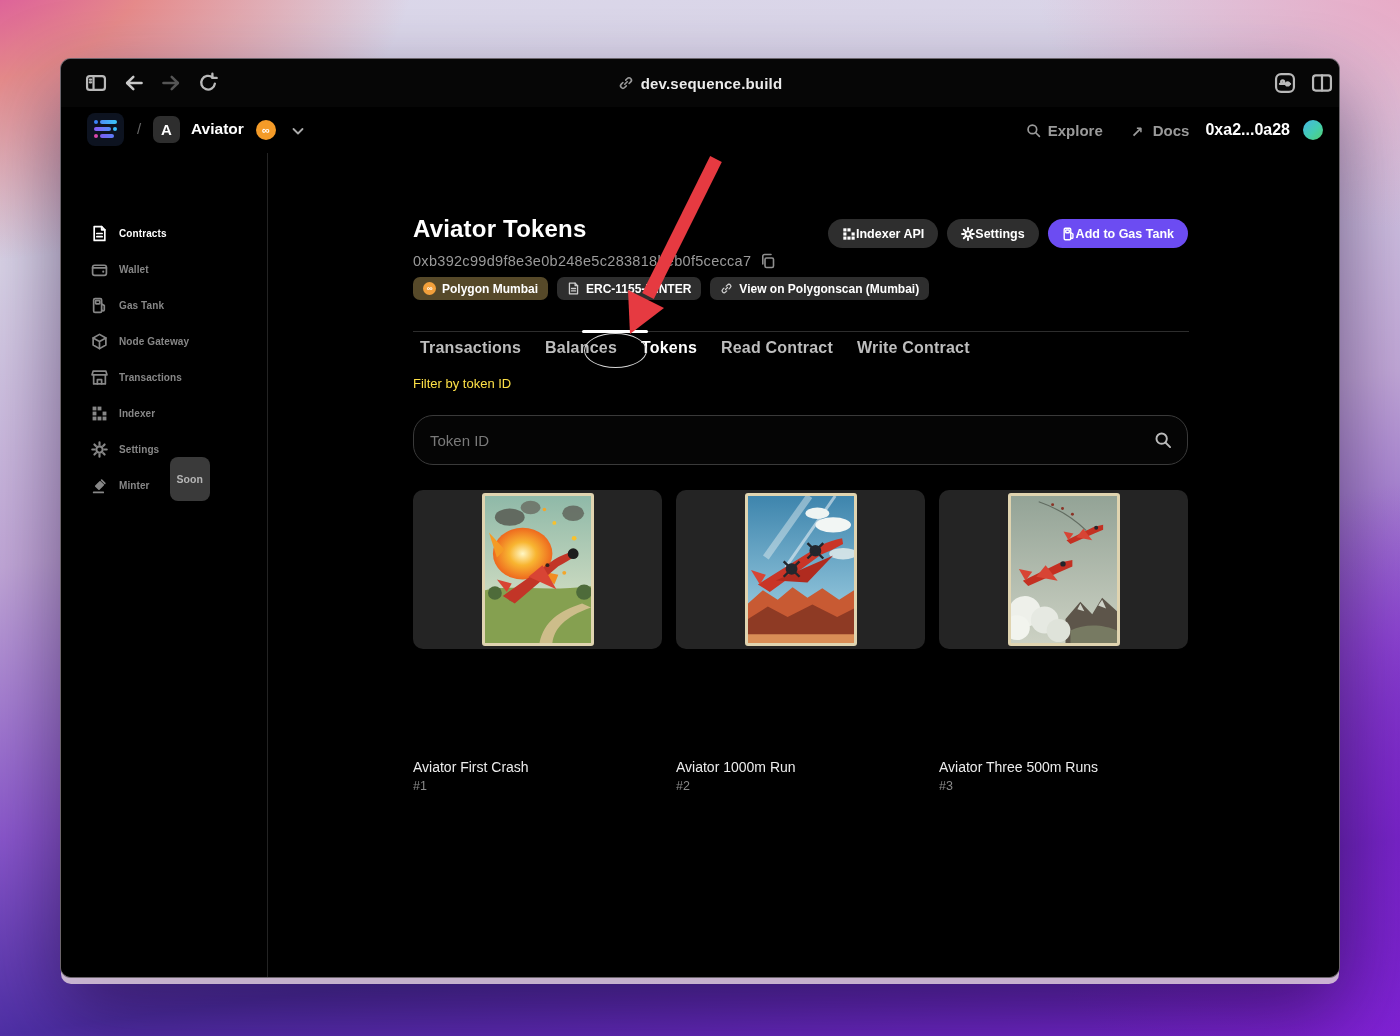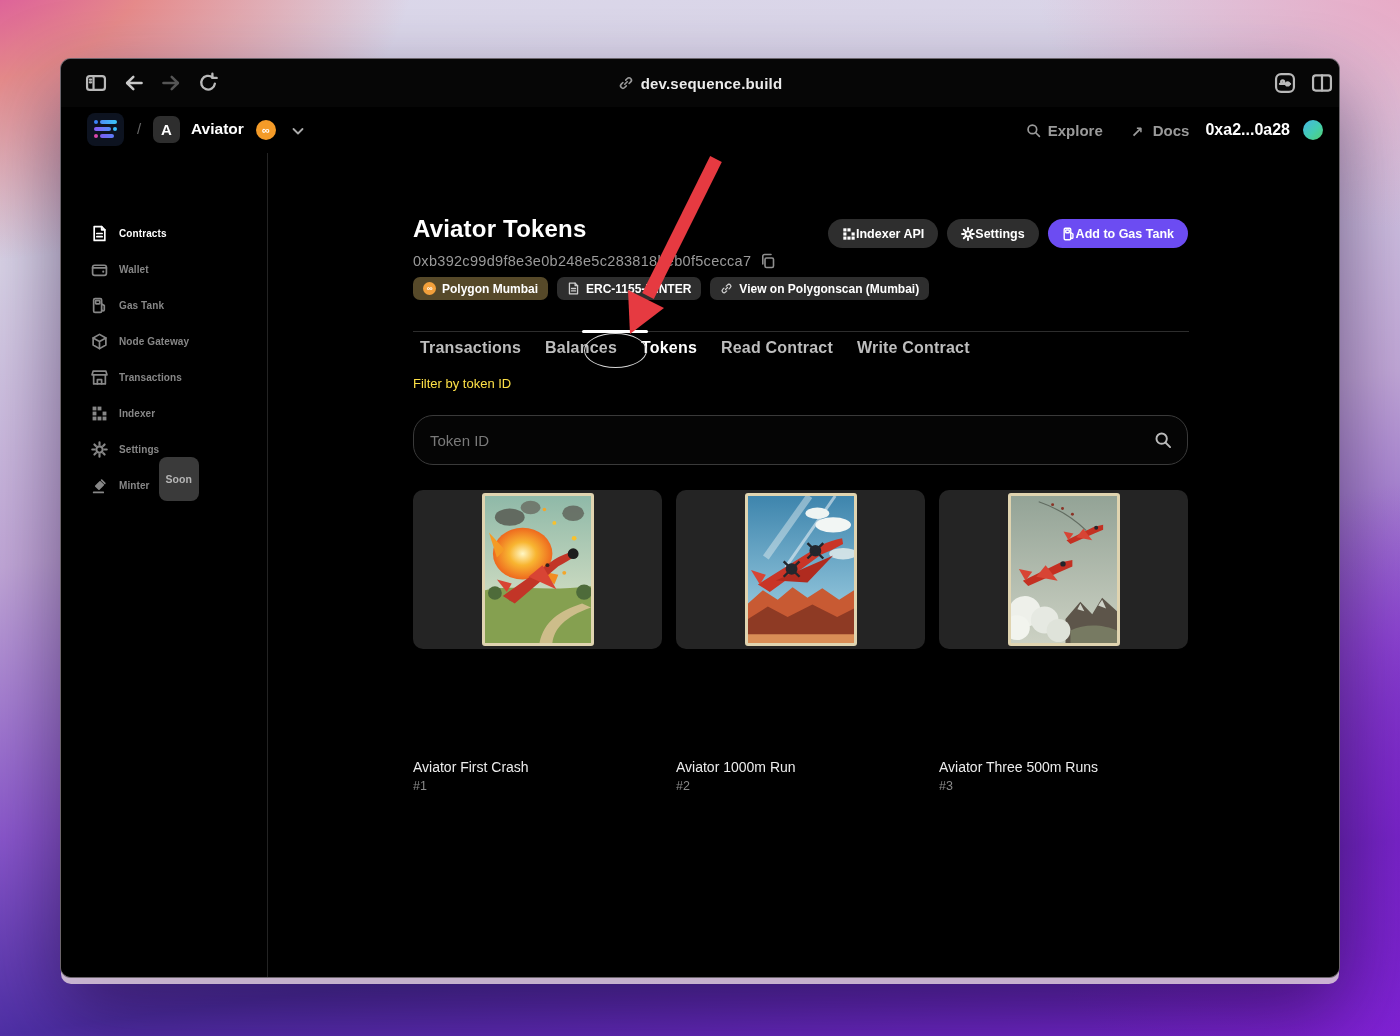--- a/index.html
+++ b/index.html
@@ -56,21 +56,21 @@
   .avatar { width:20px; height:20px; border-radius:50%; margin-left:13px; background:linear-gradient(135deg,#45b6e4 0%,#43cdb0 55%,#55cf6e 100%); }
 
   
   .appbody { position:relative; height:826px; background:#000; }
   .sidebar { position:absolute; left:0; top:0; width:207px; height:826px; border-right:1px solid #232323; }
   .side-list { position:absolute; top:62px; left:0; right:0; list-style:none; }
   .side-item { height:36px; display:flex; align-items:center; padding-left:30px; color:#878787; cursor:pointer; }
   .side-item.active { color:#fff; }
   .side-item .sicon { width:17px; height:17px; flex:0 0 auto; }
   .side-item .slabel { margin-left:11px; font-size:10px; font-weight:700; letter-spacing:.1px; }
-  .soon-badge { margin-left:9px; background:#3a3a3a; color:#b5b5b5; font-size:10.5px; font-weight:700; padding:16px 7px; border-radius:8px; transform:translateY(-6px); }
+  .soon-badge { margin-left:20px; background:#3a3a3a; color:#b5b5b5; font-size:10.5px; font-weight:700; padding:16px 7px; border-radius:8px; transform:translateY(-6px); }
 
   
   .content { position:absolute; left:352px; top:0; width:776px; height:826px; }
   .page-title { position:absolute; left:0; top:62px; color:#fff; font-size:24px; font-weight:700; letter-spacing:.2px; }
   .head-actions { position:absolute; right:1px; top:66px; display:flex; gap:9px; }
   .pill-btn { height:29px; border-radius:15px; background:#2e2e2e; color:#fff; border:none; font-family:inherit; font-size:12.5px; font-weight:700; display:flex; align-items:center; padding:0 14px; cursor:pointer; }
   .pill-btn .picon { width:14px; height:14px; }
   .pill-btn.primary { background:#6c4cf2; }
   .addr-row { position:absolute; left:0; top:100px; display:flex; align-items:center; gap:9px; }
   .addr { color:#9a9a9a; font-size:14.5px; letter-spacing:.3px; }

